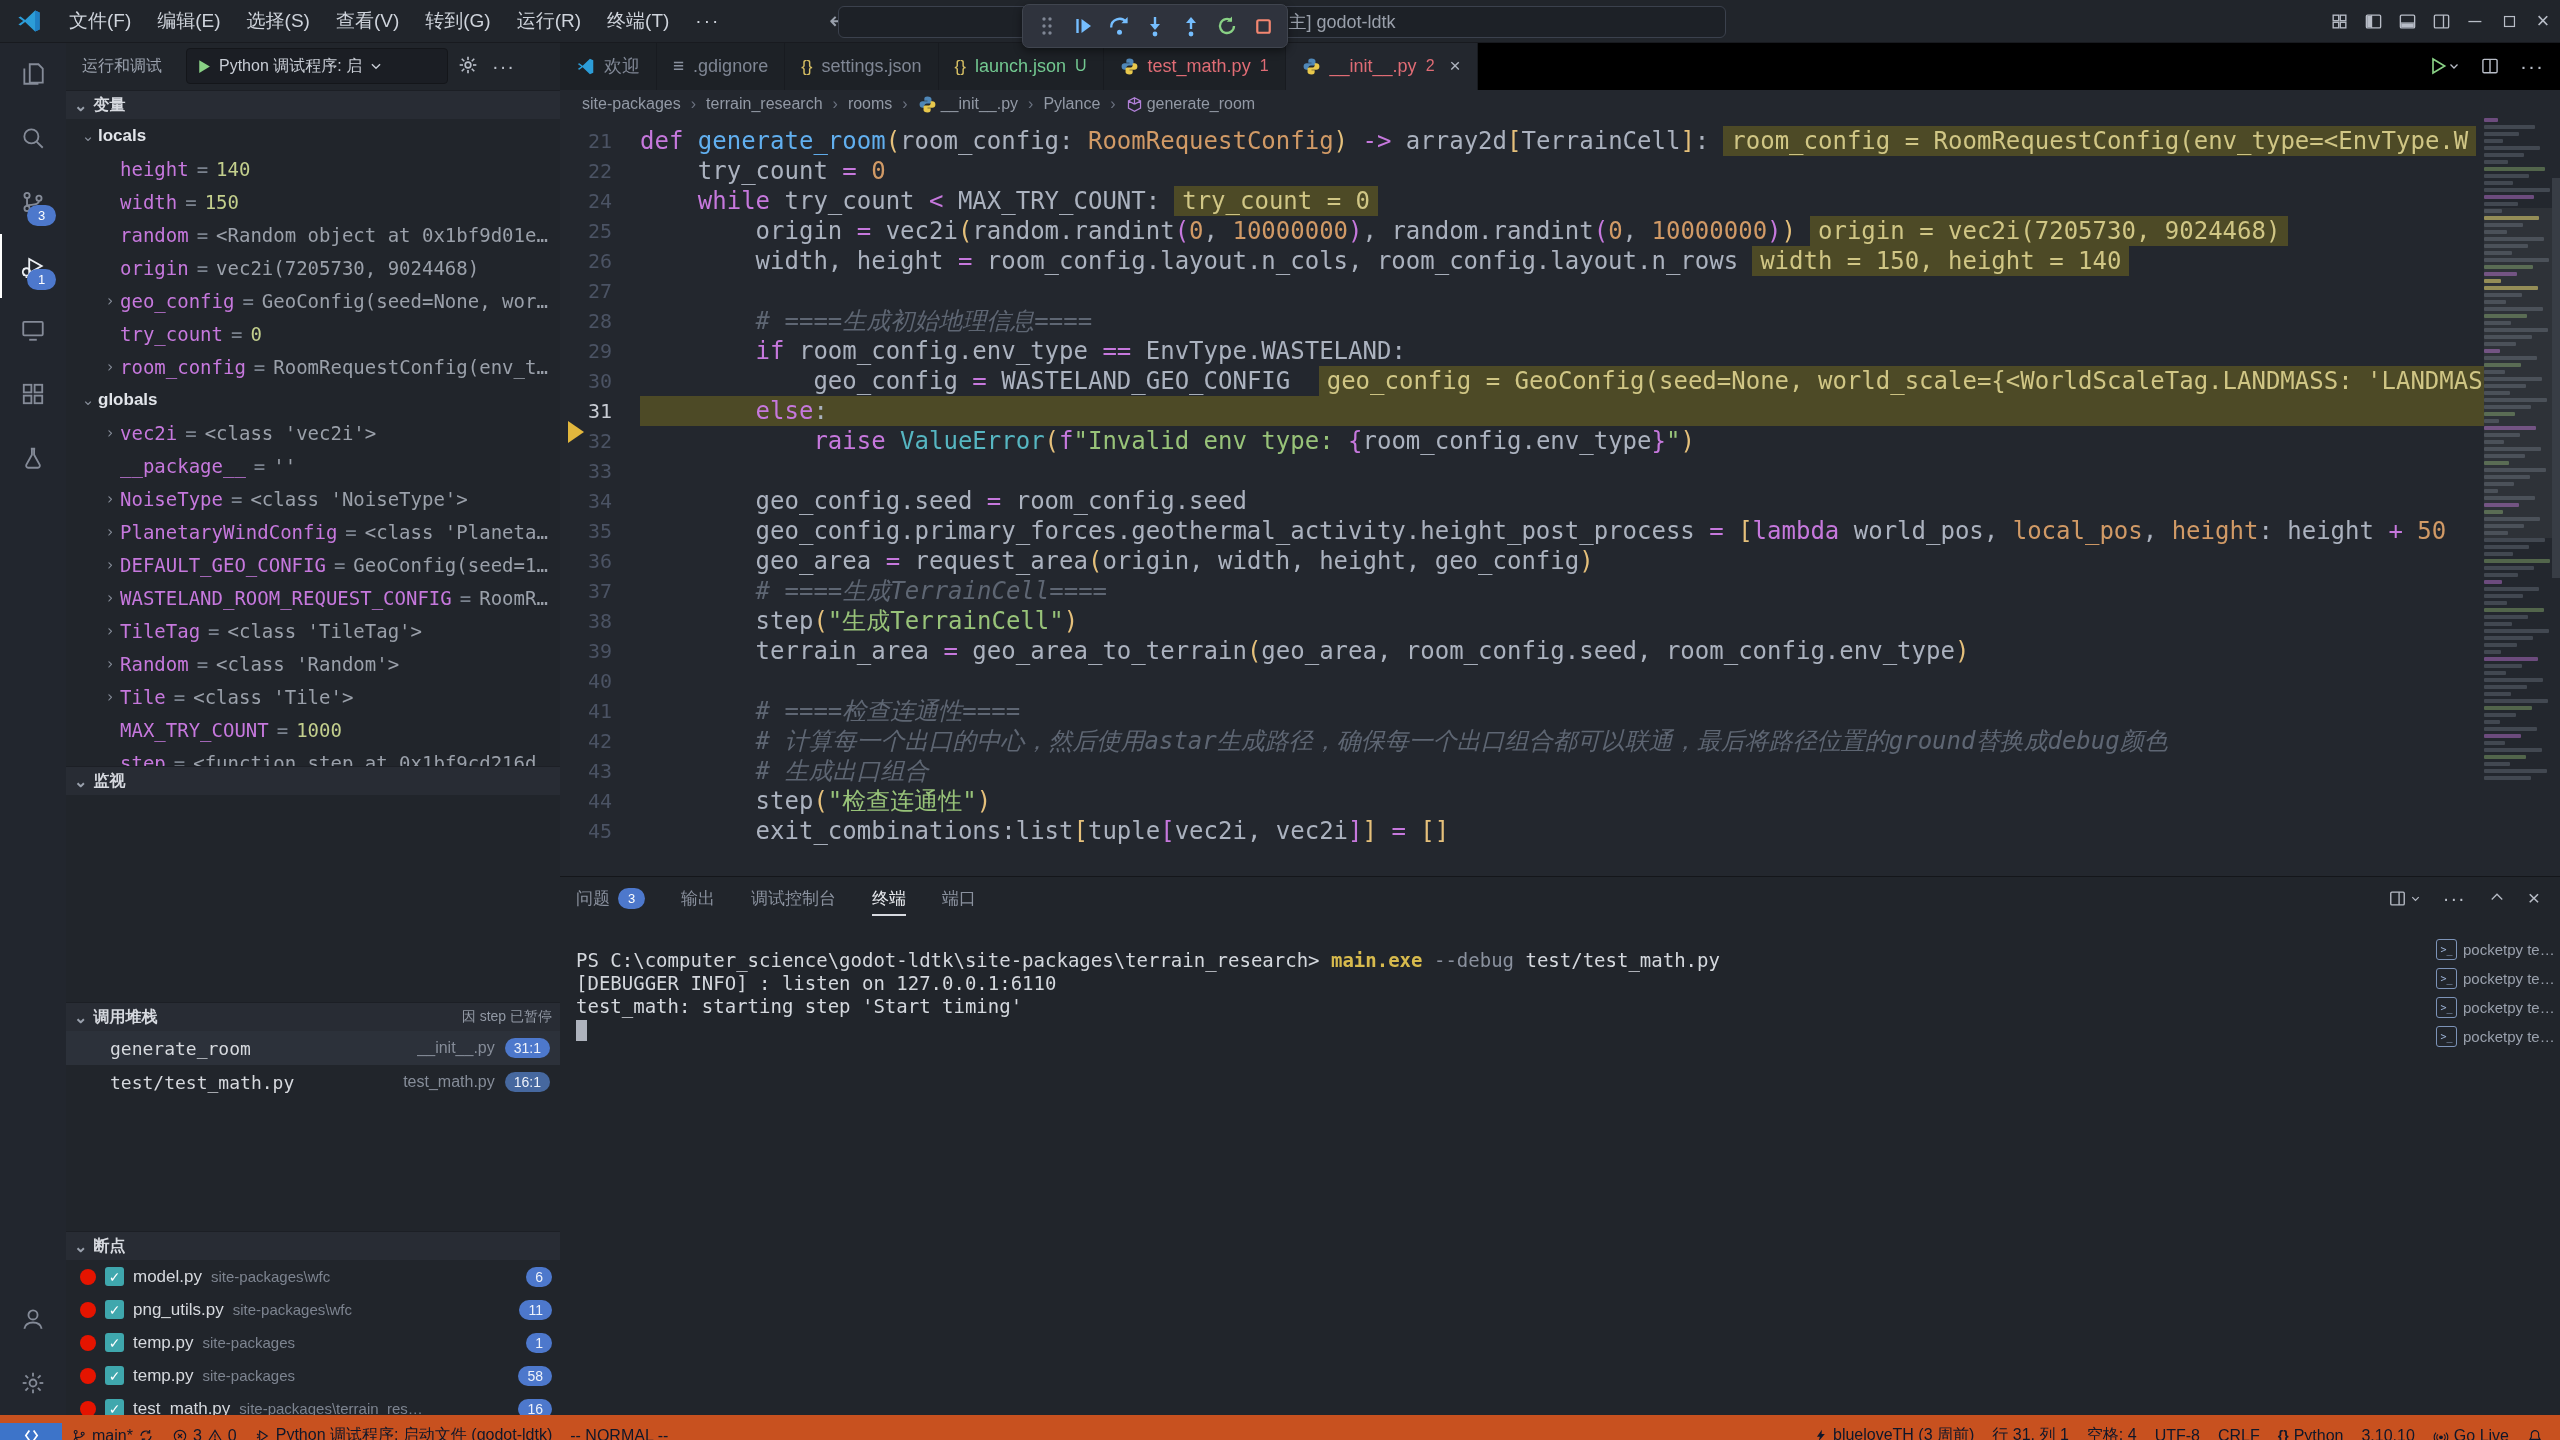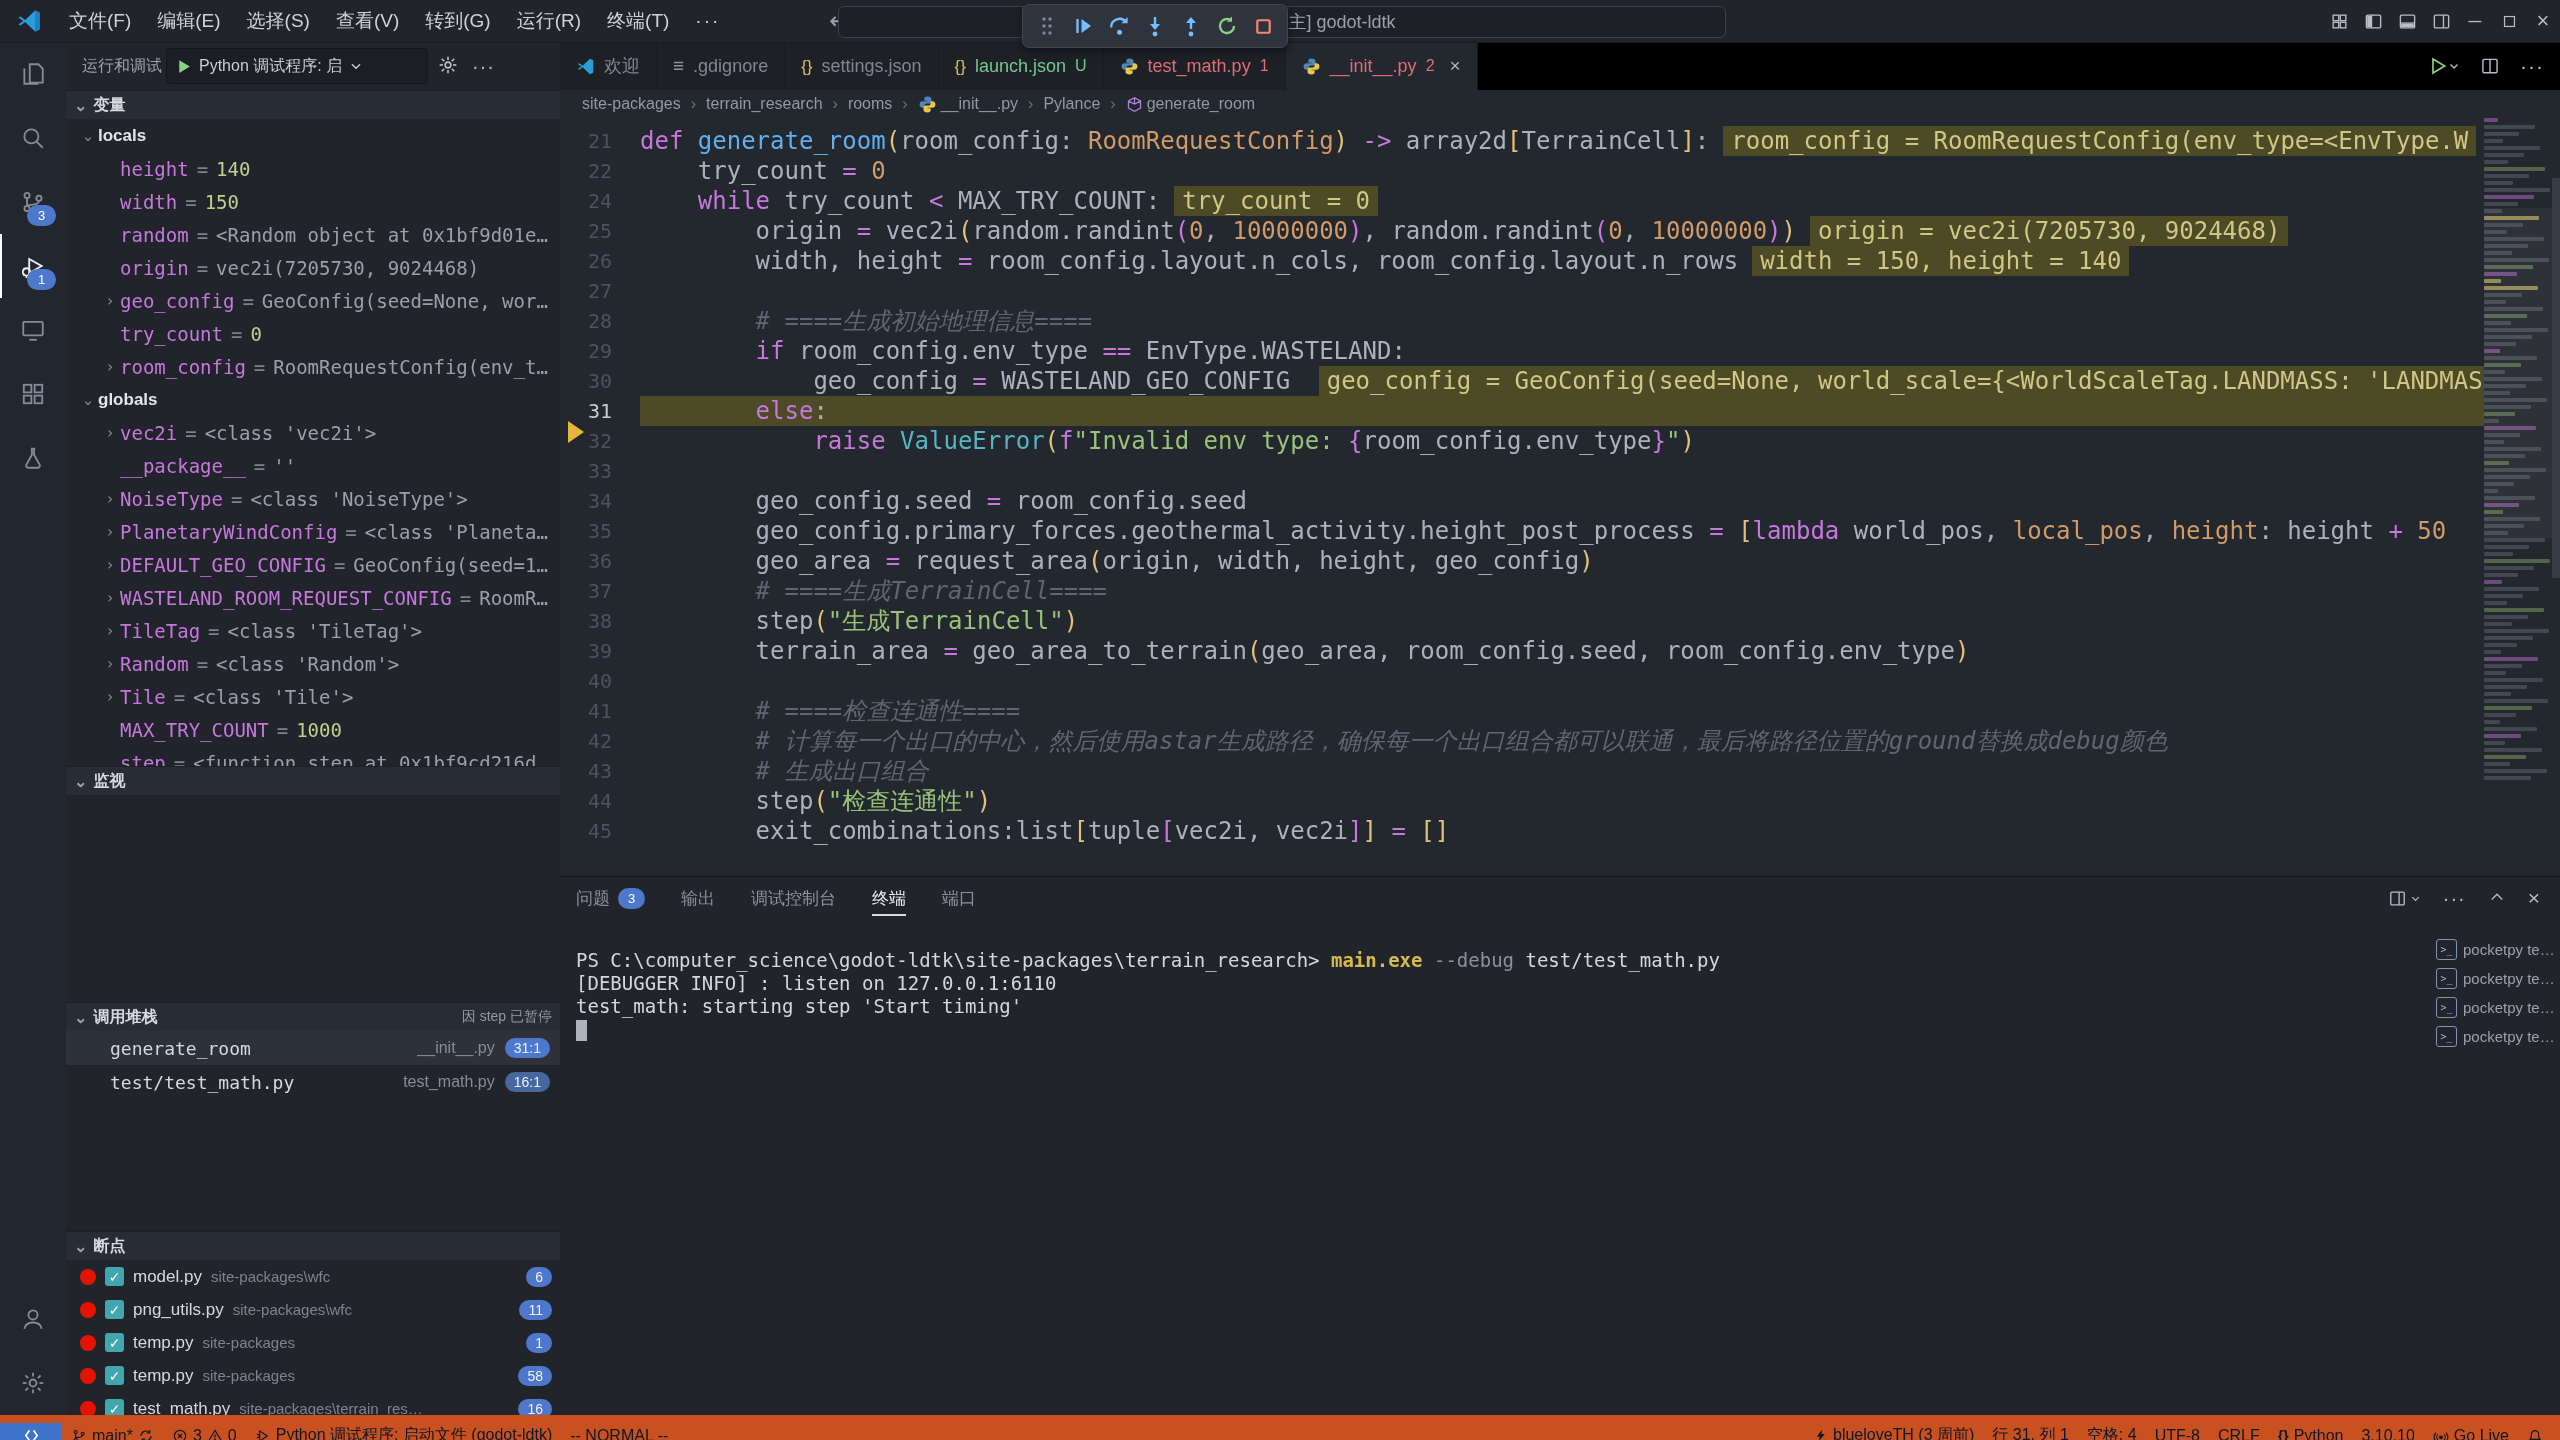--- a/index.html
+++ b/index.html
@@ -32,21 +32,21 @@
   .act-item{position:relative;width:66px;height:64px;display:flex;align-items:center;justify-content:center;color:#858b98;}
   .act-item.active{color:#eceff4;box-shadow:inset 2px 0 0 #ffffff;}
   .act-badge{position:absolute;right:10px;bottom:8px;min-width:21px;height:21px;border-radius:11px;
              background:#4d78cc;color:#fff;font-size:13px;display:flex;align-items:center;justify-content:center;padding:0 4px;}
   #act-bottom{margin-top:auto;}
   
   #sidebar{position:absolute;left:66px;top:42px;width:494px;height:1373px;background:#21252b;
            border-right:1px solid #181a1f;overflow:hidden;}
   #side-top{height:48px;display:flex;align-items:center;padding:0 10px 0 16px;}
   #side-title{font-size:16px;color:#9aa1ad;white-space:nowrap;}
-  #launch-select{margin-left:4px;height:34px;background:#1b1e24;border:1px solid #14161a;border-radius:4px;
+  #launch-select{margin-left:24px;height:34px;background:#1b1e24;border:1px solid #14161a;border-radius:4px;
                  display:flex;align-items:center;padding:0 8px;gap:7px;flex:0 0 auto;width:244px;color:#c8cdd5;font-size:16px;}
   #launch-select .lbl{overflow:hidden;white-space:nowrap;max-width:188px;}
   .side-sec-head{height:28px;background:#282c34;display:flex;align-items:center;padding:0 8px;
                  font-size:16px;font-weight:bold;color:#d7dae0;gap:6px;border-top:1px solid #1c1f25;}
   .side-sec-head .right{margin-left:auto;font-weight:normal;font-size:14px;color:#9299a5;}
   .chev{color:#9aa1ad;}
   .var-row{height:33px;display:flex;align-items:center;font-size:19px;white-space:nowrap;overflow:hidden;}
   .var-row .tw{color:#868d99;width:20px;flex:0 0 20px;text-align:center;font-size:15px;}
   .vname{color:#c678dd;}
   .veq{color:#7a828e;margin:0 8px;}

